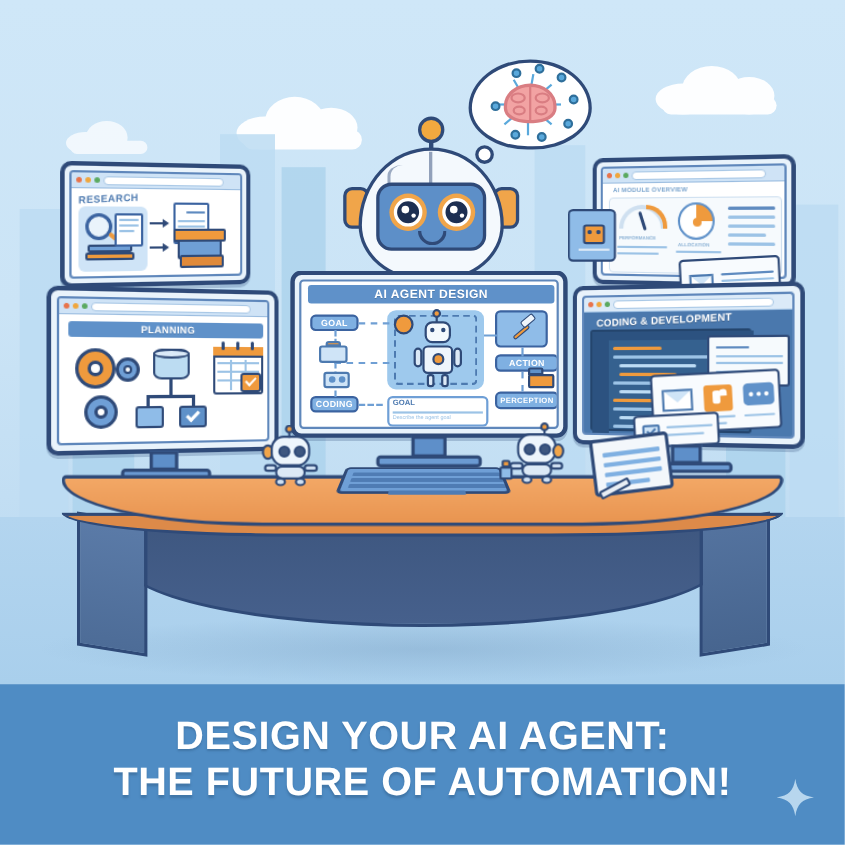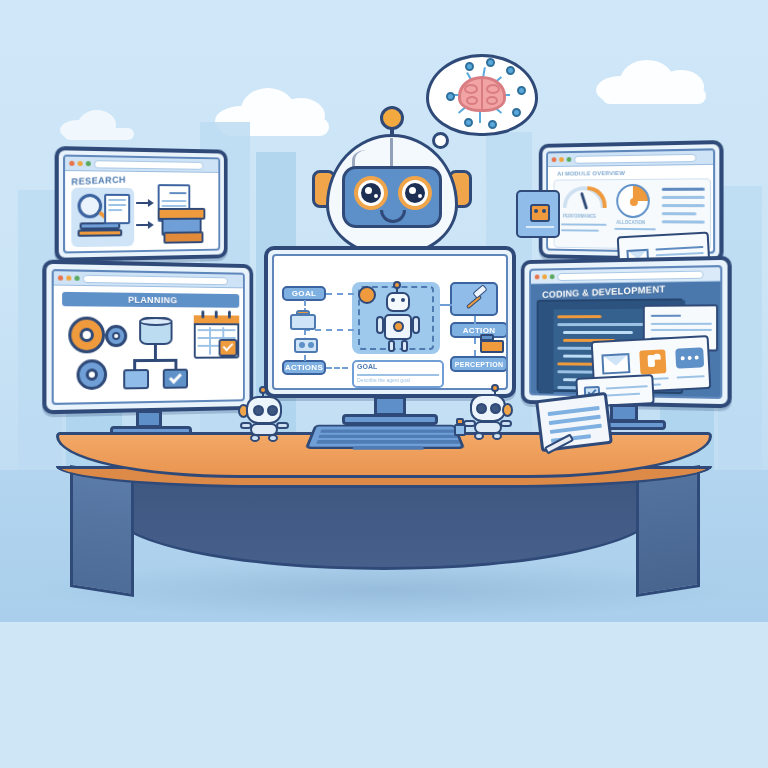--- a/index.html
+++ b/index.html
@@ -320,20 +320,23 @@
       <div style="position:absolute;left:166px;top:66px;width:20px;height:18px;background:#ef9a3d;border:2.5px solid #2f4a78;border-radius:3px;"></div>
       <div style="position:absolute;left:171px;top:70px;width:10px;height:6px;border-left:2.5px solid #fff;border-bottom:2.5px solid #fff;transform:rotate(-45deg);"></div>
     </div>
     <div class="stand" style="left:92px;top:148px;width:26px;height:18px;"></div>
     <div class="base" style="left:66px;top:164px;width:82px;height:10px;"></div>
   </div>
 
   <div class="monitor" style="left:264px;top:246px;width:252px;height:152px;">
     <div class="bezel"></div>
     <div class="screen" style="left:8px;top:8px;width:236px;height:136px;">
+      <div class="title-band" style="left:6px;top:3px;width:224px;height:17px;font-size:11px;">
+        <span>AI AGENT DESIGN</span>
+      </div>
 
       <div style="position:absolute;left:78px;top:26px;width:88px;height:72px;background:#9ec9ed;border-radius:8px;"></div>
       <div style="position:absolute;left:84px;top:30px;width:76px;height:64px;border:2px dashed #4d7ab0;border-radius:4px;"></div>
       <div class="gear" style="left:84px;top:30px;width:18px;height:18px;background:#ef9a3d;border:2.5px solid #2f4a78;"></div>
 
       <div style="position:absolute;left:112px;top:36px;width:24px;height:20px;background:#f4f9fd;border:2px solid #2f4a78;border-radius:7px;"></div>
       <div style="position:absolute;left:117px;top:42px;width:4px;height:4px;border-radius:50%;background:#2f4a78;"></div>
       <div style="position:absolute;left:127px;top:42px;width:4px;height:4px;border-radius:50%;background:#2f4a78;"></div>
       <div style="position:absolute;left:122px;top:29px;width:2px;height:8px;background:#2f4a78;"></div>
       <div style="position:absolute;left:119px;top:25px;width:8px;height:8px;border-radius:50%;background:#ef9a3d;border:2px solid #2f4a78;"></div>
@@ -341,21 +344,21 @@
       <div style="position:absolute;left:119px;top:65px;width:11px;height:11px;border-radius:50%;background:#ef9a3d;border:2px solid #2f4a78;"></div>
       <div style="position:absolute;left:102px;top:60px;width:8px;height:18px;background:#dce9f6;border:2px solid #2f4a78;border-radius:4px;"></div>
       <div style="position:absolute;left:138px;top:60px;width:8px;height:18px;background:#dce9f6;border:2px solid #2f4a78;border-radius:4px;"></div>
       <div style="position:absolute;left:114px;top:84px;width:7px;height:12px;background:#dce9f6;border:2px solid #2f4a78;border-radius:3px;"></div>
       <div style="position:absolute;left:127px;top:84px;width:7px;height:12px;background:#dce9f6;border:2px solid #2f4a78;border-radius:3px;"></div>
 
       <div class="chip" style="left:8px;top:30px;width:44px;height:15px;">
         <span>GOAL</span>
       </div>
       <div class="chip" style="left:8px;top:104px;width:44px;height:15px;">
-        <span>ACTIONS</span>
+        <span>CODING</span>
       </div>
       <div class="dash" style="left:52px;top:37px;width:28px;"></div>
       <div class="dashv" style="left:30px;top:44px;height:30px;"></div>
       <div class="dash" style="left:30px;top:73px;width:50px;"></div>
       <div class="dashv" style="left:30px;top:73px;height:32px;"></div>
       <div class="dash" style="left:52px;top:111px;width:22px;"></div>
 
       <div style="position:absolute;left:16px;top:58px;width:26px;height:16px;background:#cfe4f7;border:2px solid #4d7ab0;border-radius:3px;"></div>
       <div style="position:absolute;left:22px;top:54px;width:14px;height:5px;background:#ef9a3d;border:2px solid #4d7ab0;border-radius:3px 3px 0 0;"></div>
       <div style="position:absolute;left:20px;top:82px;width:24px;height:15px;background:#cfe4f7;border:2px solid #4d7ab0;border-radius:3px;"></div>
@@ -548,14 +551,23 @@
   </div>
 
   <div class="pad" style="left:538px;top:396px;width:72px;height:52px;">
     <i style="left:8px;top:10px;width:52px;height:4px;"></i>
     <i style="left:8px;top:19px;width:52px;height:4px;"></i>
     <i style="left:8px;top:28px;width:52px;height:4px;"></i>
     <i style="left:8px;top:37px;width:40px;height:4px;"></i>
   </div>
   <div class="pen" style="left:544px;top:440px;width:30px;height:8px;"></div>
 
+  <div class="banner">
+    <div class="bannerTitle">
+      <span class="l1">DESIGN YOUR AI AGENT:</span>
+      <span class="l2">THE FUTURE OF AUTOMATION!</span>
+    </div>
+    <svg class="sparkle" viewBox="0 0 40 40" aria-hidden="true">
+      <path d="M20 0 C22 13 27 18 40 20 C27 22 22 27 20 40 C18 27 13 22 0 20 C13 18 18 13 20 0 Z" fill="#b7d6ee"></path>
+    </svg>
+  </div>
 
 </div>
 
 </body></html>

